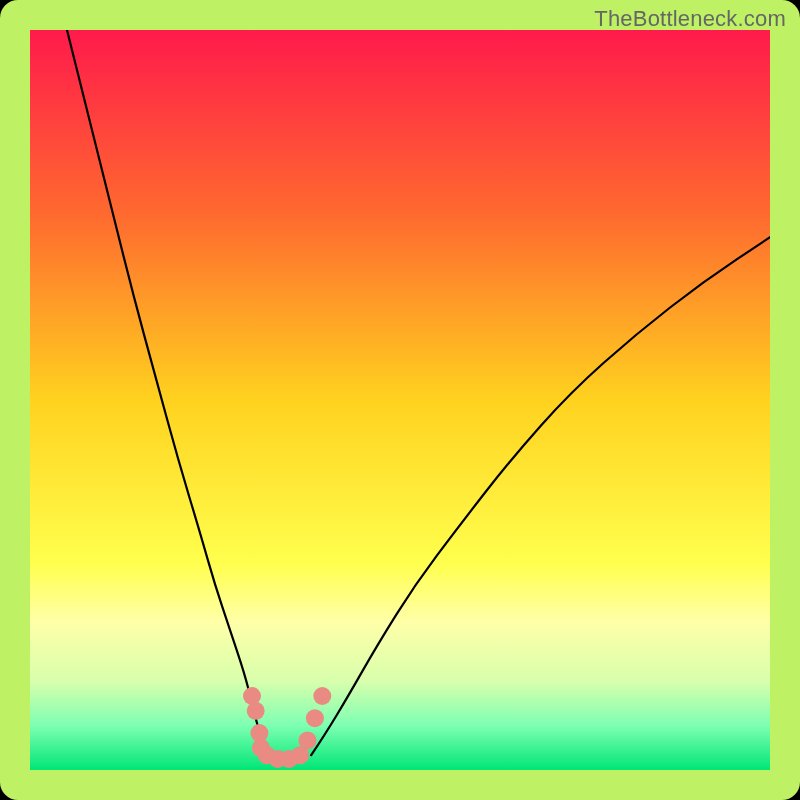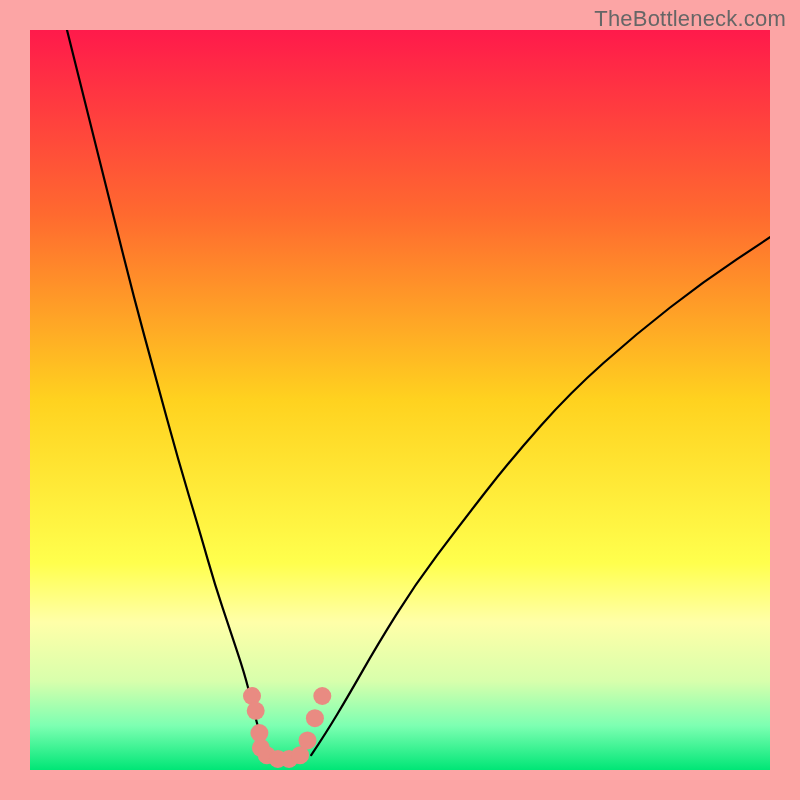--- a/index.html
+++ b/index.html
@@ -7,21 +7,22 @@
     padding: 0;
     width: 800px;
     height: 800px;
     background: #000;
     overflow: hidden;
     font-family: Arial, Helvetica, sans-serif;
   }
   .frame {
     position: absolute;
     inset: 0;
-    background: #fca5a5;
+    background: #bef264;
+    border-radius: 18px;
   }
   .watermark {
     position: absolute;
     top: 6px;
     right: 14px;
     color: #666;
     font-size: 22px;
     letter-spacing: 0.2px;
     z-index: 10;
     user-select: none;

